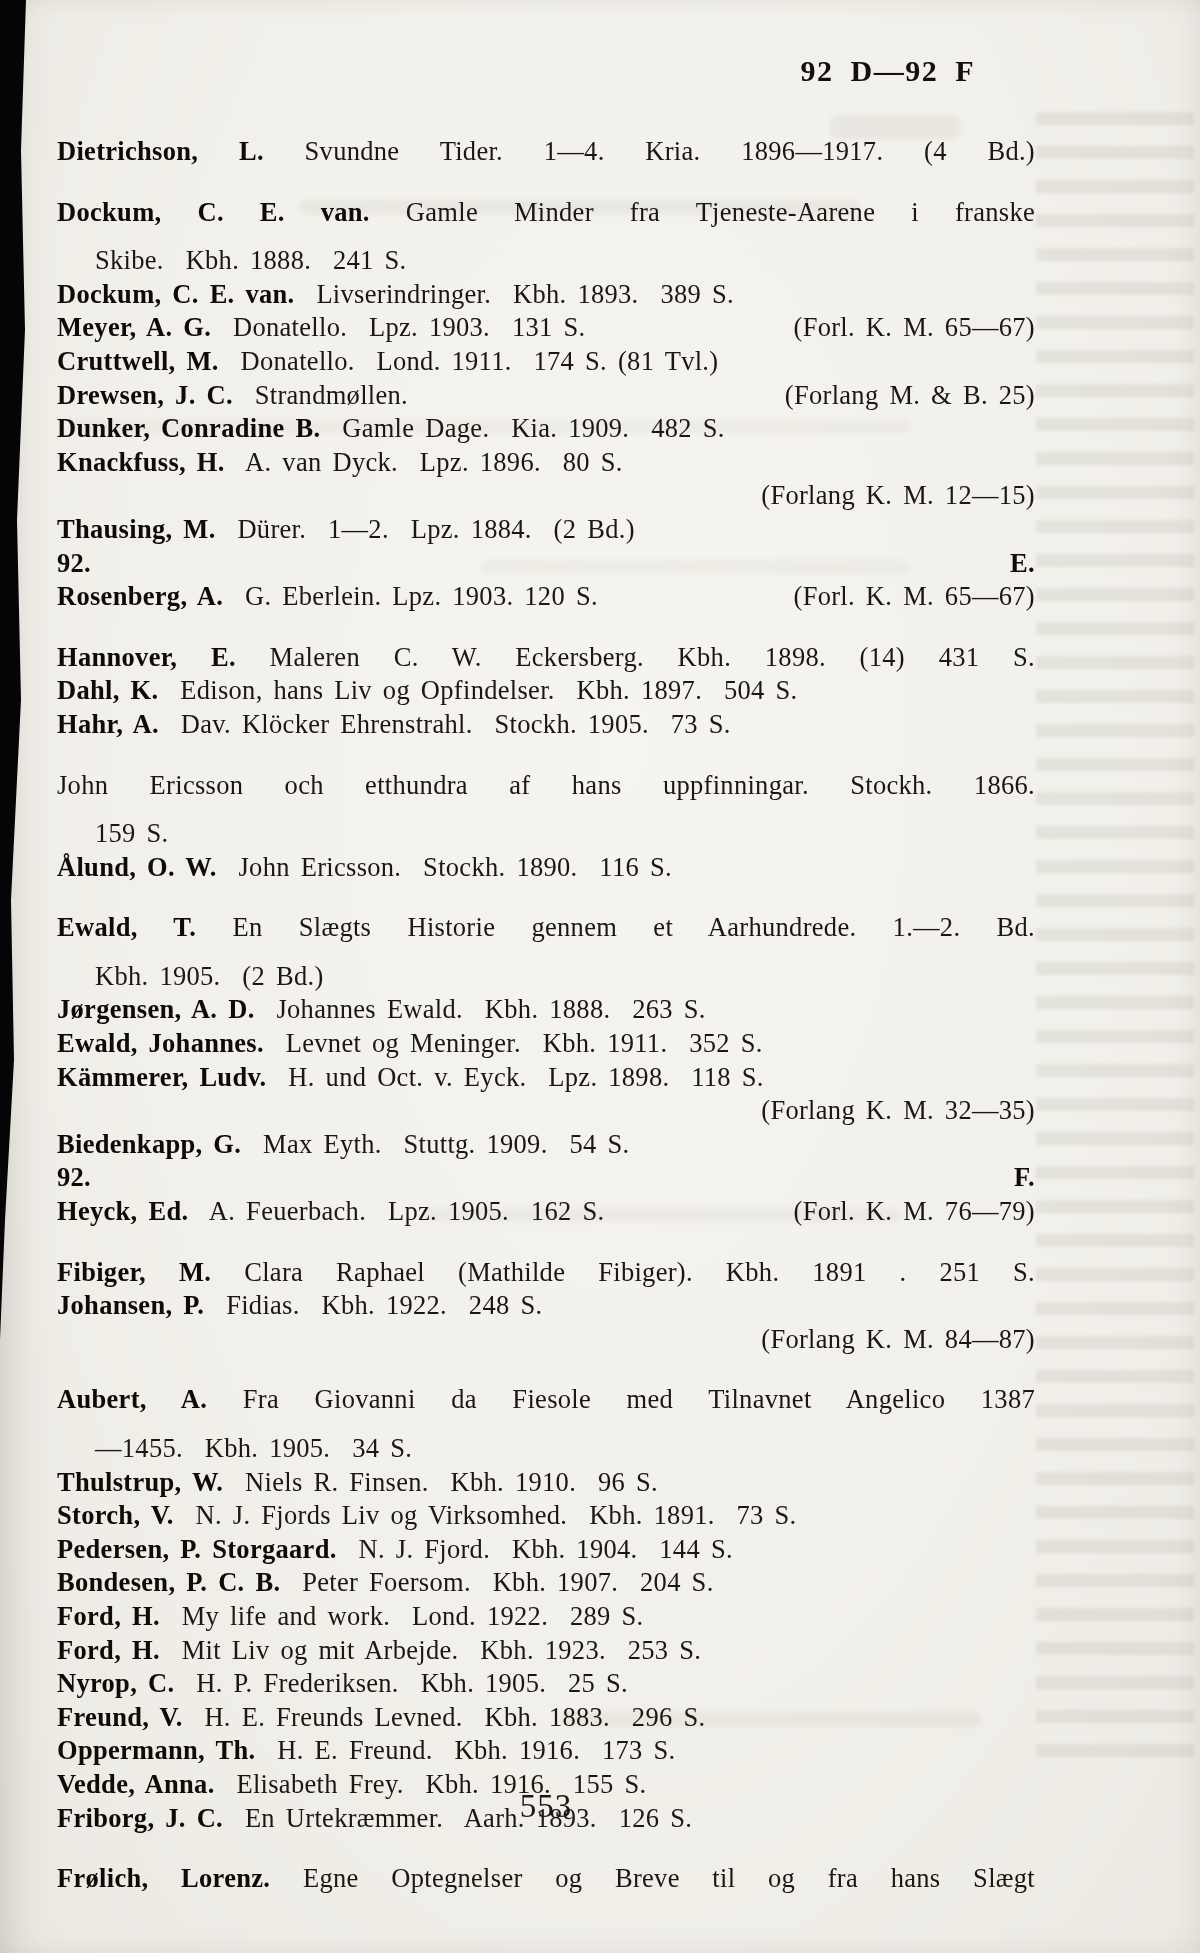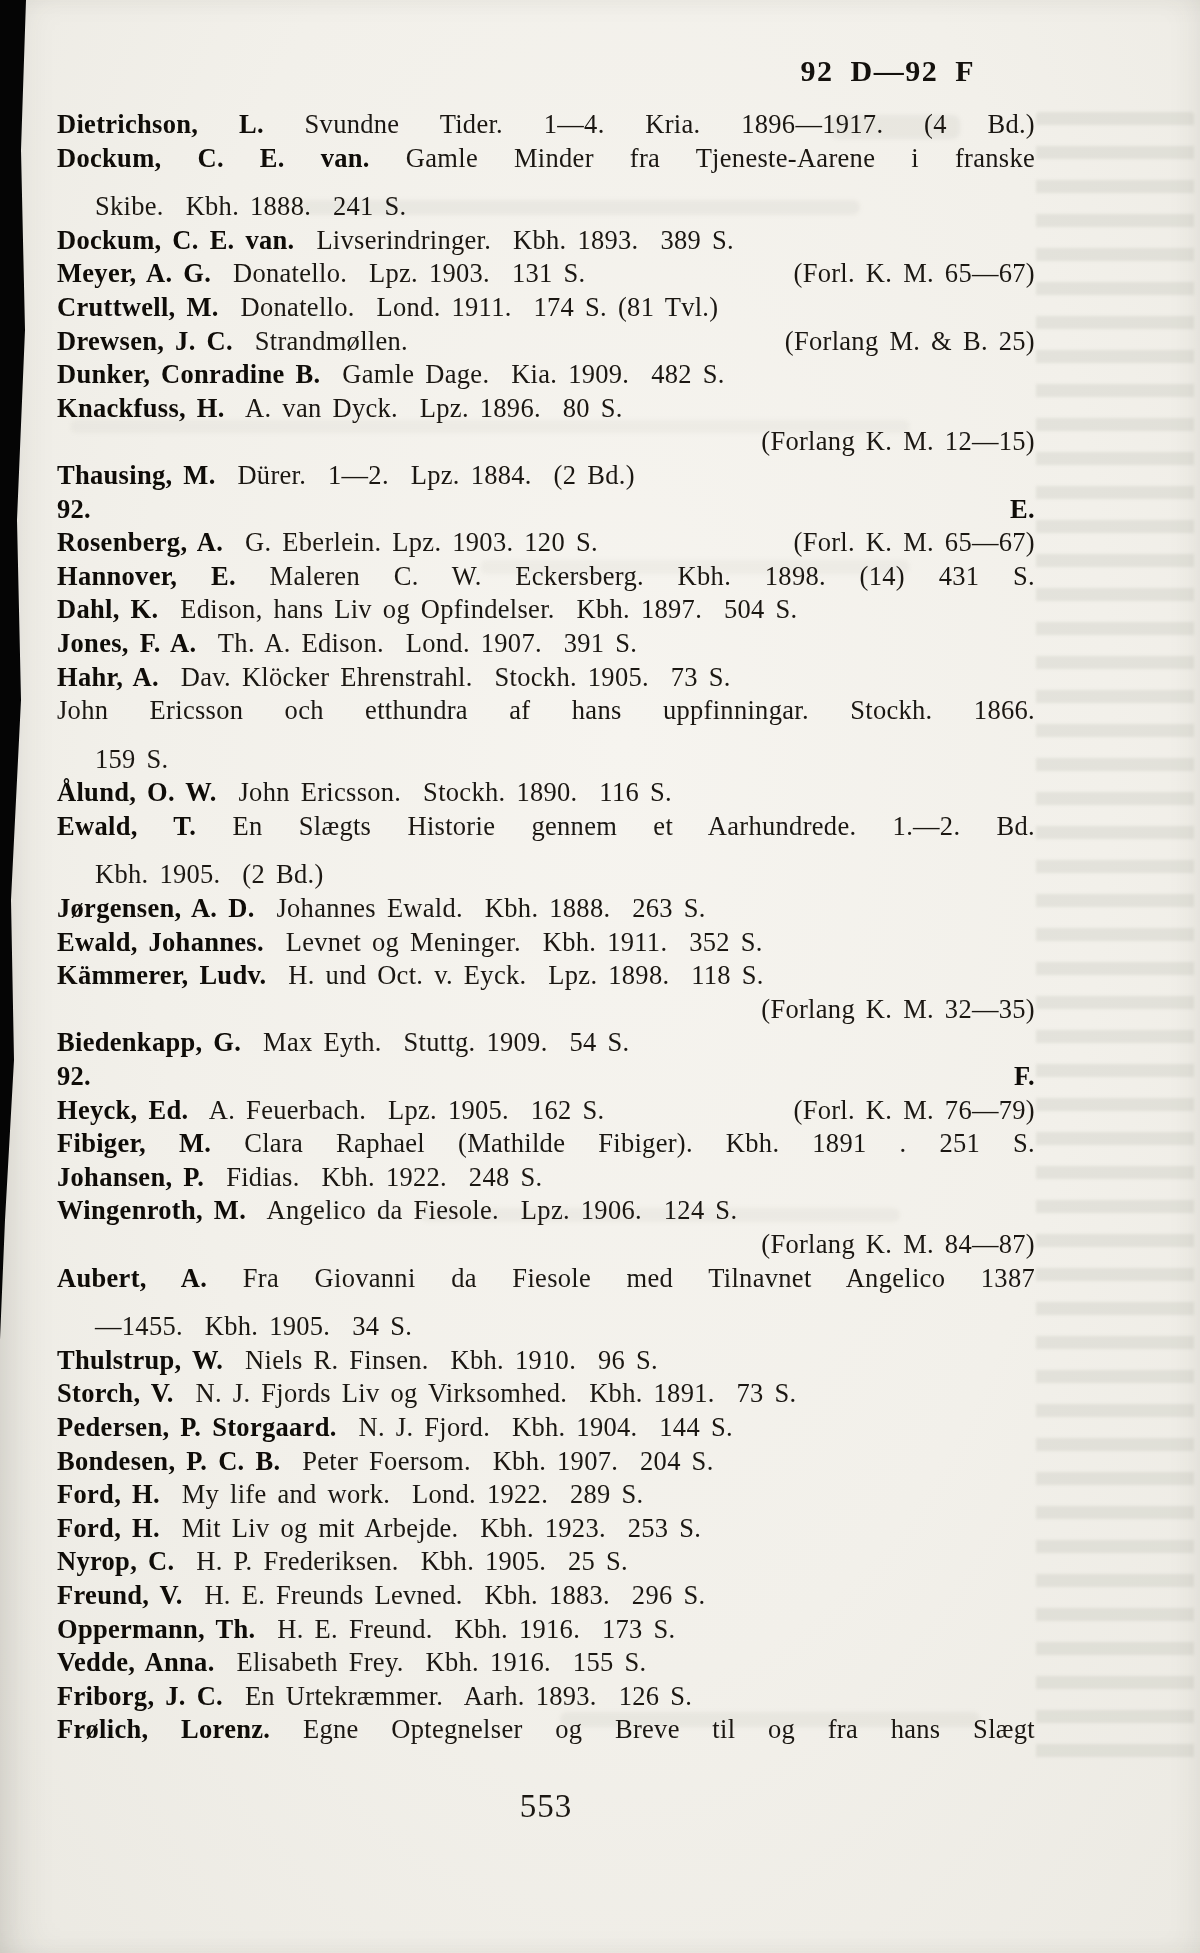--- a/index.html
+++ b/index.html
@@ -40,21 +40,21 @@
   }
   .textblock{
     position:absolute;left:57px;top:108px;width:978px;
     font-size:26.5px;line-height:33.6px;letter-spacing:.3px;word-spacing:4px;
     color:#1b1712;
   }
   .line{display:flex;justify-content:space-between;white-space:pre;}
   .line .l{white-space:pre;}
   .line .r{white-space:pre;}
   .line.indent .l{padding-left:38px;margin-top:15px;}
-  .line.fill{display:block;text-align:justify;text-align-last:justify;white-space:normal;}
+  .line.fill{display:block;text-align:justify;text-align-last:justify;white-space:normal;margin-top:27px;}
   .line.fill .l{white-space:normal;}
   .line b{font-weight:bold;color:#0f0c08;}
   .line.section .r{font-weight:bold;color:#0f0c08;}
   .page-number{
     position:absolute;left:57px;top:1788px;width:978px;
     text-align:center;font-size:33px;letter-spacing:1px;color:#1b1712;
   }
 </style>
 </head>
 <body>
@@ -141,24 +141,20 @@
   <div class="line fill">
     <span class="l"><b>Hannover, E.</b><span>  Maleren C. W. Eckersberg. Kbh. 1898.  (14) 431 S.</span></span>
     
   </div>
 
   <div class="line">
     <span class="l"><b>Dahl, K.</b><span>  Edison, hans Liv og Opfindelser.  Kbh. 1897.  504 S.</span></span>
     
   </div>
 
-  <div class="line">
-    <span class="l"><b>Jones, F. A.</b><span>  Th. A. Edison.  Lond. 1907.  391 S.</span></span>
-    
-  </div>
 
   <div class="line">
     <span class="l"><b>Hahr, A.</b><span>  Dav. Klöcker Ehrenstrahl.  Stockh. 1905.  73 S.</span></span>
     
   </div>
 
 
   <div class="line fill">
     <span class="l"><span>John Ericsson och etthundra af hans uppfinningar.  Stockh.  1866.</span></span>
     
@@ -222,24 +218,20 @@
   <div class="line fill">
     <span class="l"><b>Fibiger, M.</b><span>  Clara Raphael (Mathilde Fibiger).  Kbh. 1891 . 251 S.</span></span>
     
   </div>
 
   <div class="line">
     <span class="l"><b>Johansen, P.</b><span>  Fidias.  Kbh. 1922.  248 S.</span></span>
     
   </div>
 
-  <div class="line">
-    <span class="l"><b>Wingenroth, M.</b><span>  Angelico da Fiesole.  Lpz. 1906.  124 S.</span></span>
-    
-  </div>
 
   <div class="line">
     <span class="l"><span></span></span>
     <span class="r">(Forlang K. M. 84—87)</span>
   </div>
 
   <div class="line fill">
     <span class="l"><b>Aubert, A.</b><span>  Fra Giovanni da Fiesole med Tilnavnet Angelico 1387</span></span>
     
   </div>

